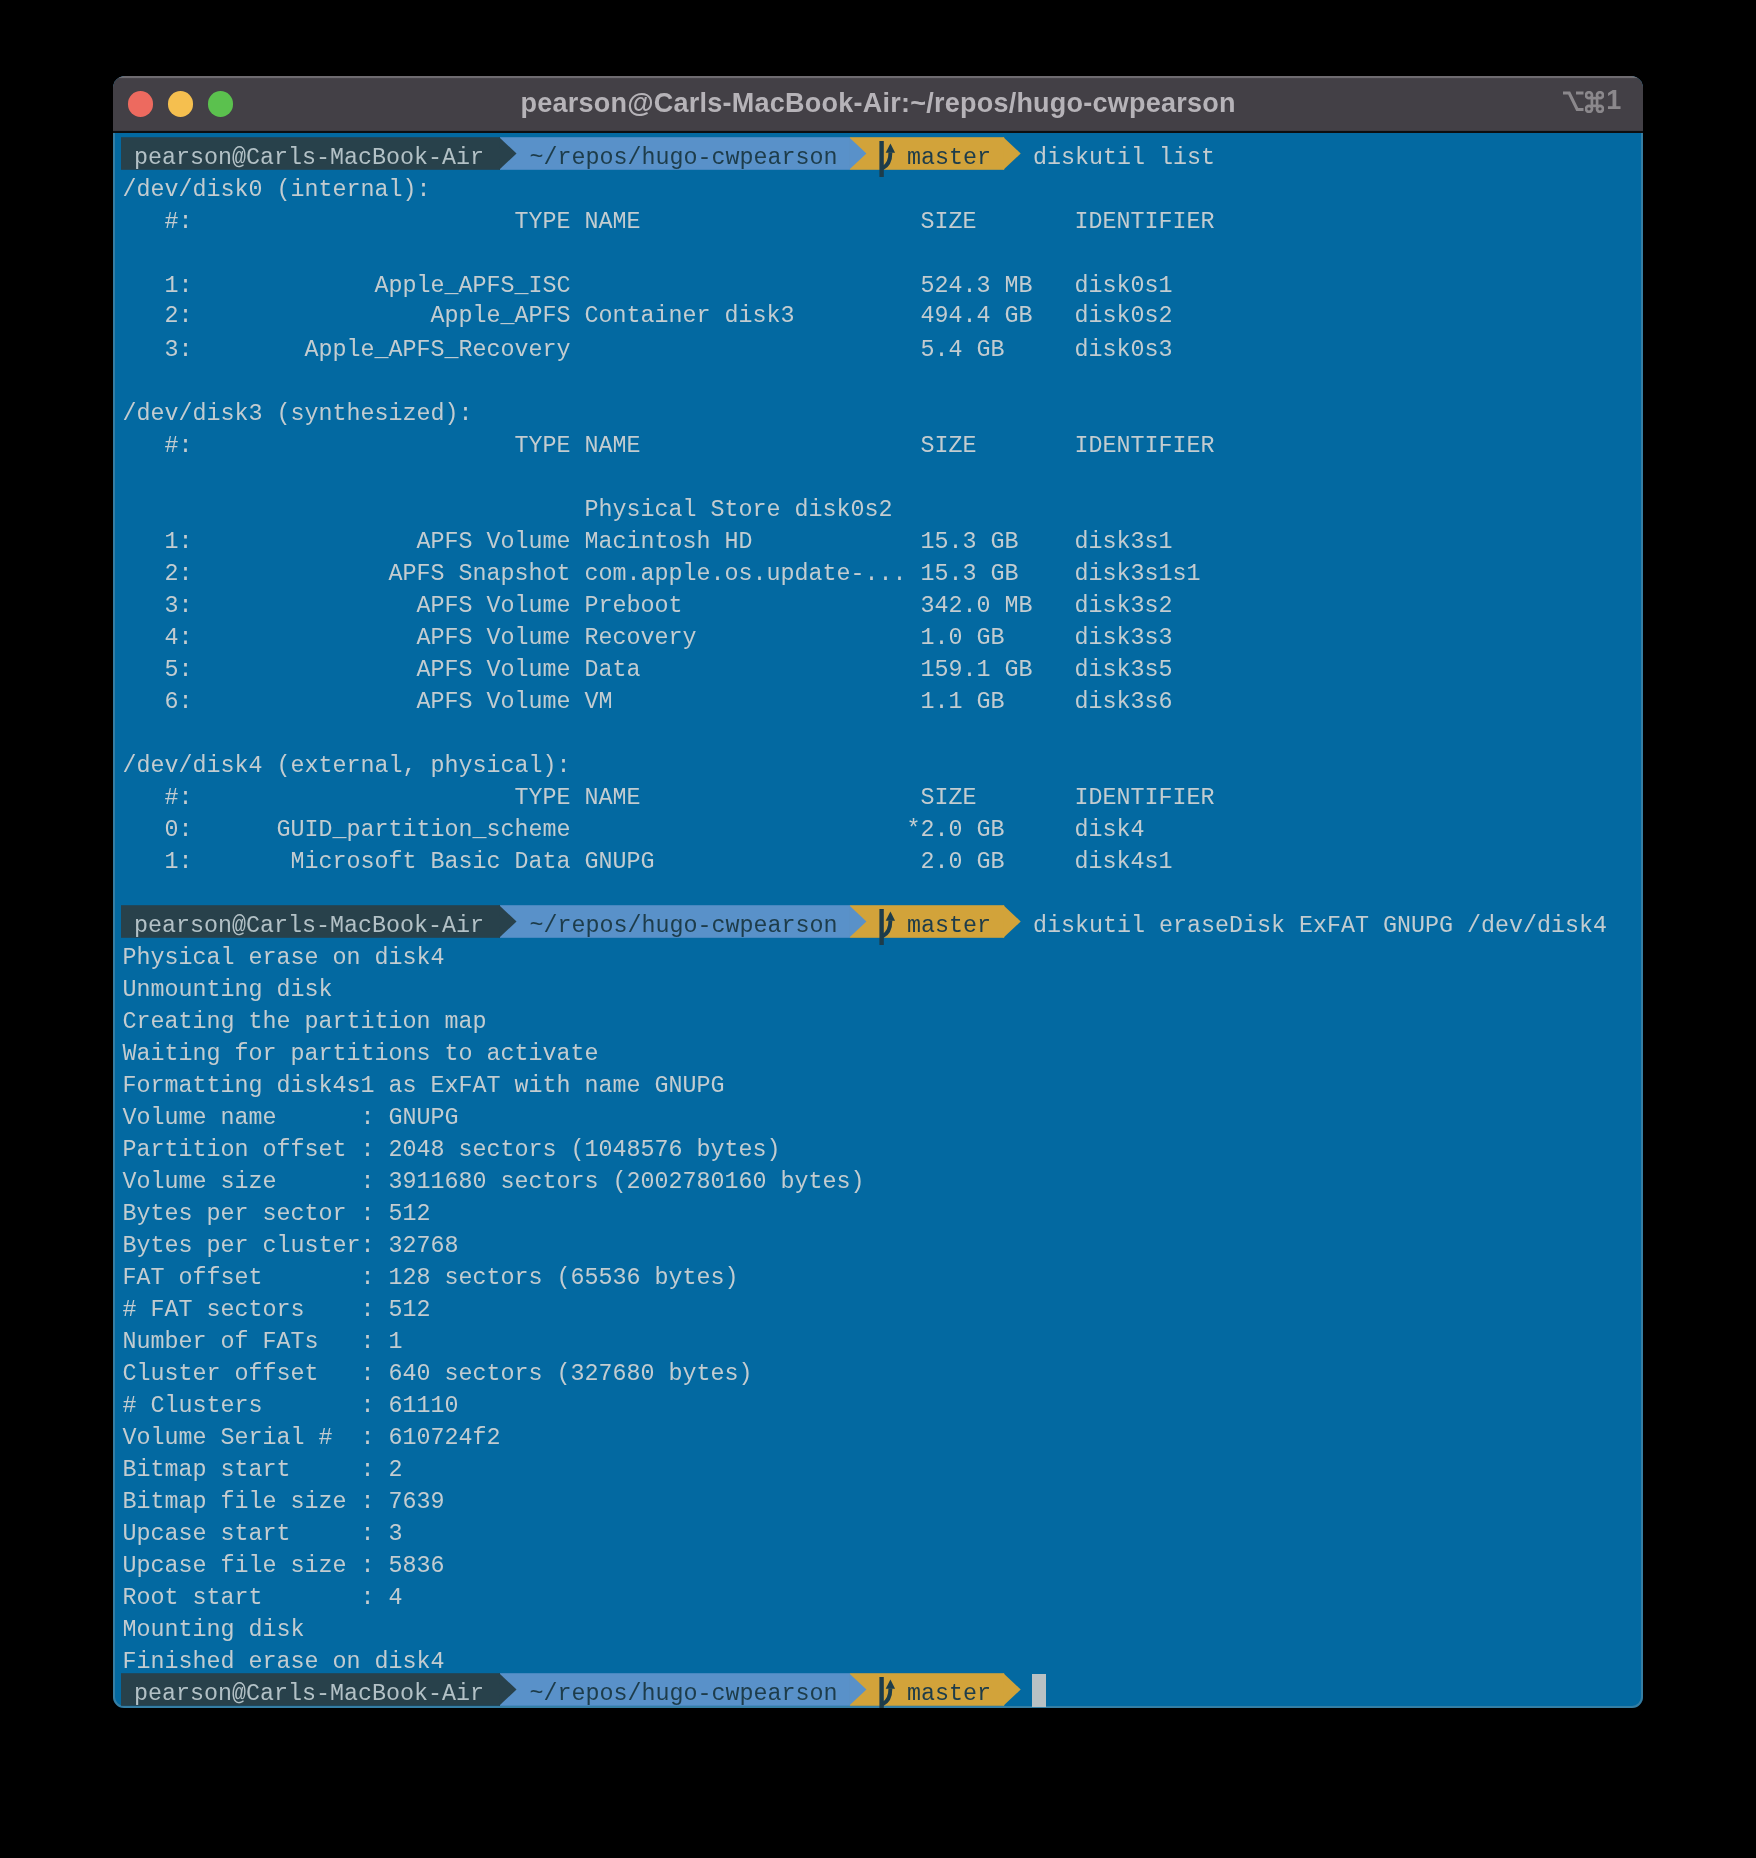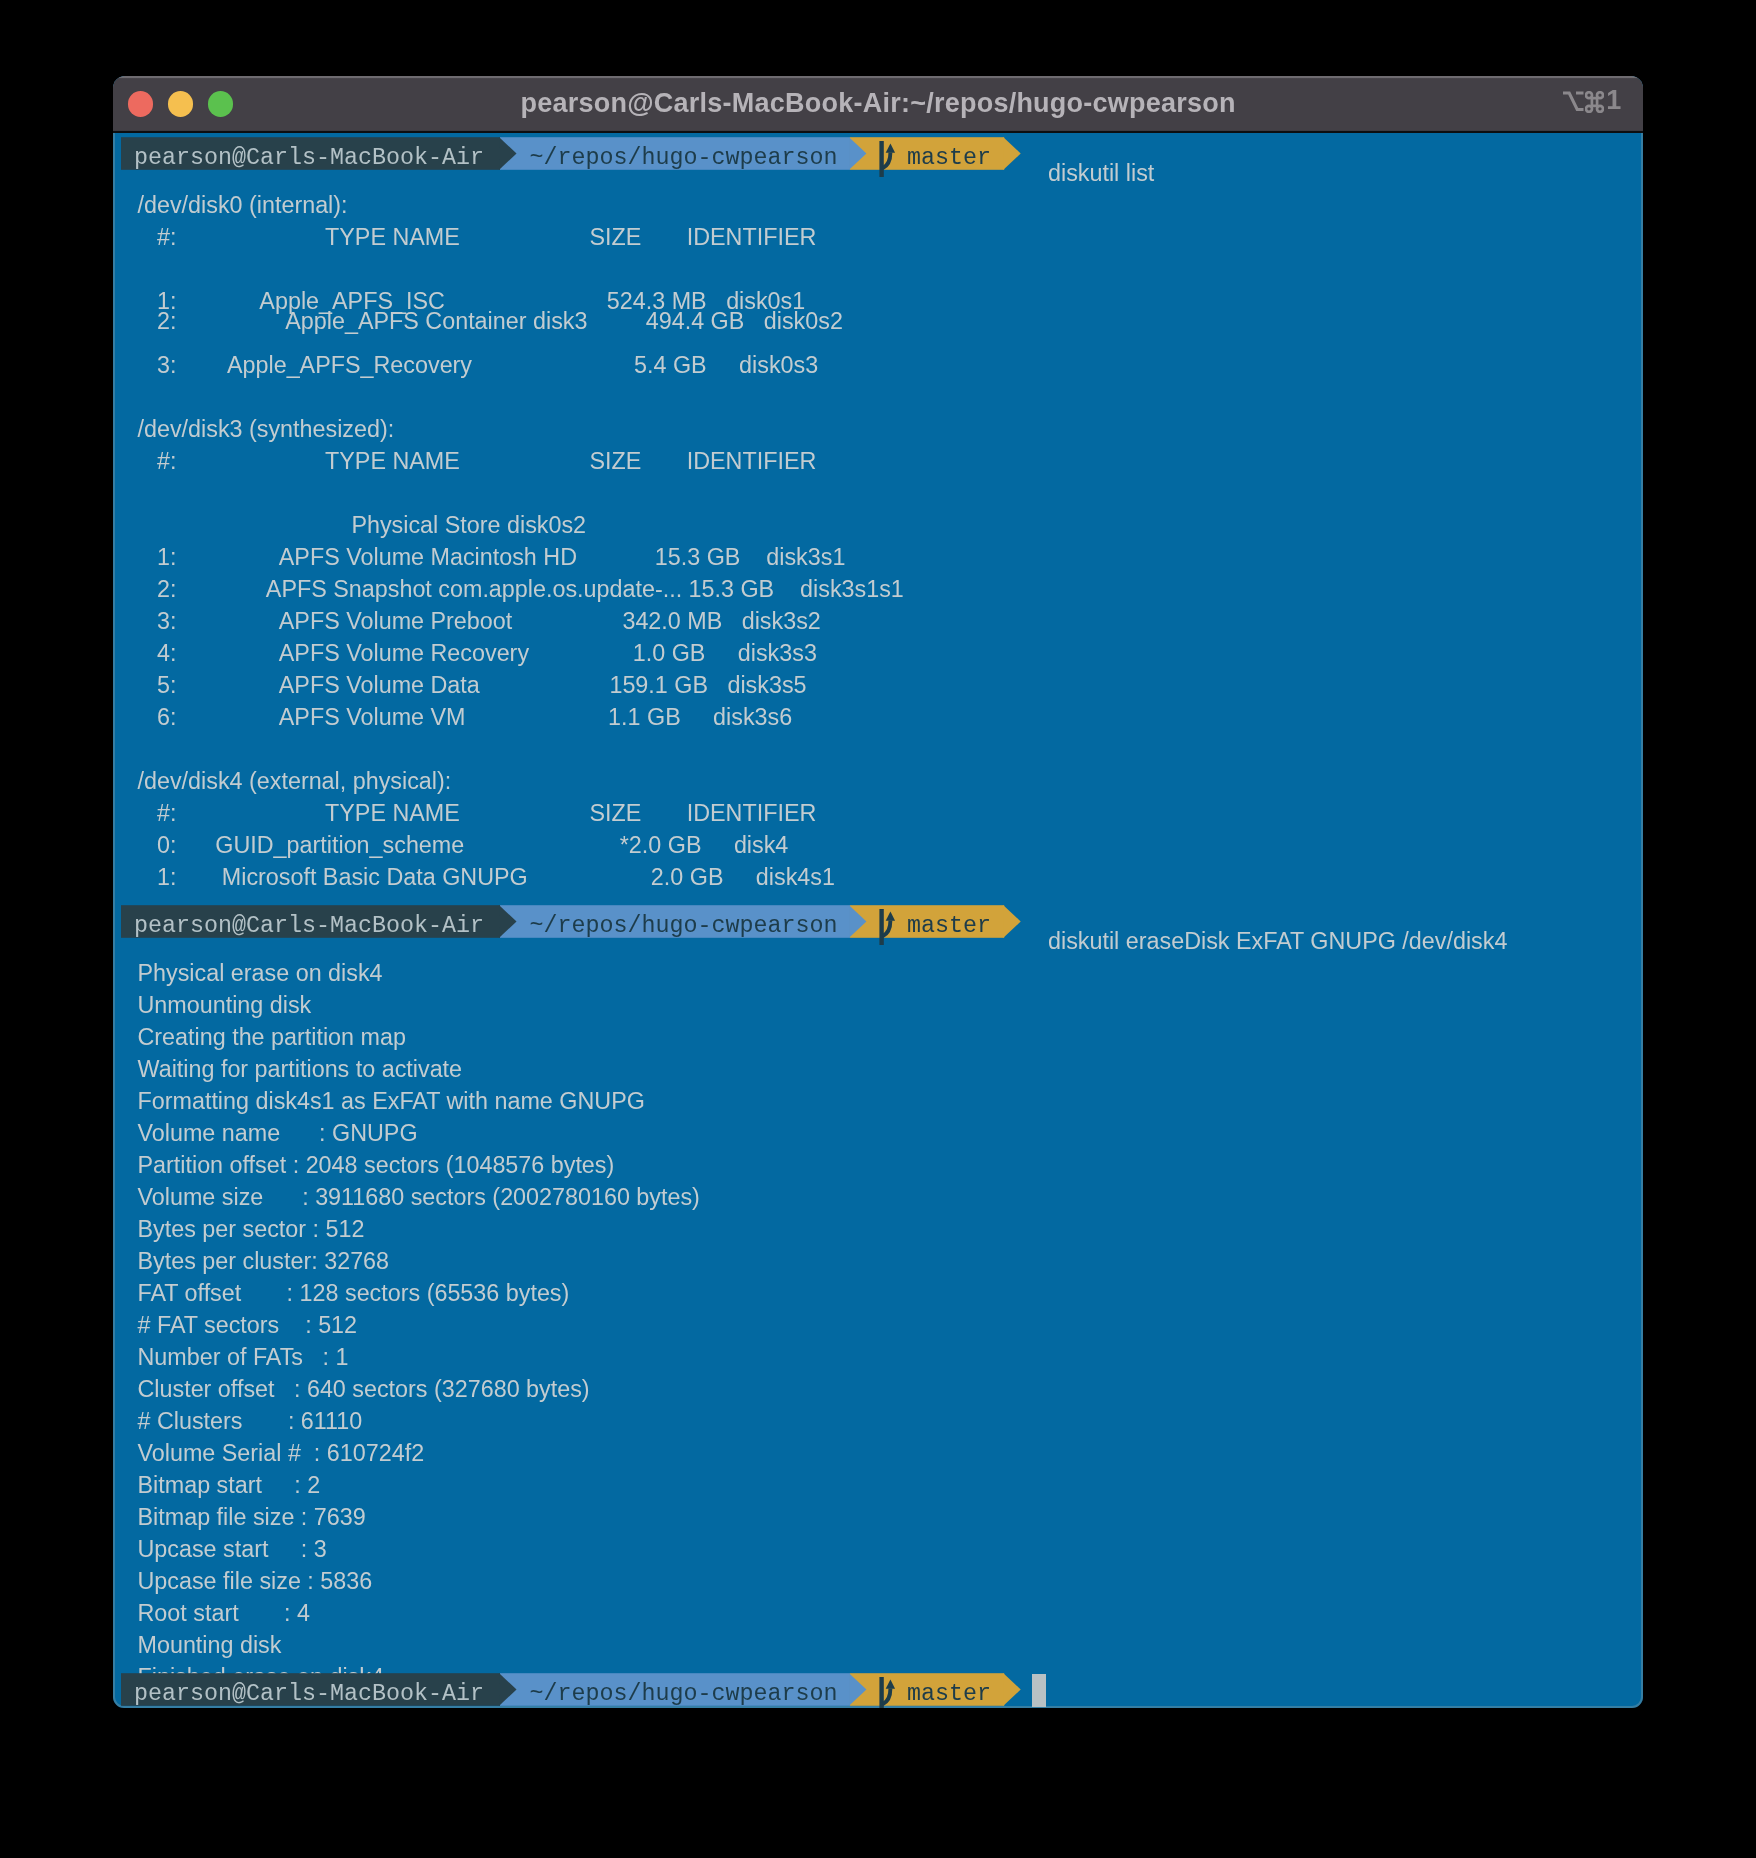--- a/index.html
+++ b/index.html
@@ -3,21 +3,21 @@
 html,body{margin:0;padding:0;background:#000;width:1756px;height:1858px;overflow:hidden;-webkit-font-smoothing:antialiased}
 #win{position:absolute;left:113.0px;top:76.3px;width:1530.3px;height:1631.7px;
   background:#0369a1;border-radius:12px 12px 11px 11px;overflow:hidden;
   box-shadow:inset 0 0 0 2px rgba(138,160,170,0.38);}
 #tbar{position:absolute;left:0;top:0;width:100%;height:57.0px;
   background:linear-gradient(to bottom,#6e6b70 0px,#6e6b70 1.6px,#434046 2.6px,#434046 54.4px,#0d0e10 55.4px,#0d0e10 57px);}
 #title{position:absolute;left:0;top:0;width:100%;height:54px;line-height:55px;text-align:center;
   font-family:"Liberation Sans",sans-serif;font-weight:bold;font-size:27px;color:#b6b3b8;letter-spacing:0.24px}
 #oc1{position:absolute;right:22px;top:0;height:54px;line-height:49px;
   font-family:"Liberation Sans",sans-serif;font-weight:bold;font-size:27px;color:#8b888c}
-.ln{position:absolute;margin:15px;font-family:Liberation Sans, sans-serif;font-size:23.33px;line-height:32.0px;
+.ln{position:absolute;margin:0;font-family:Liberation Mono, monospace;font-size:23.33px;line-height:32.0px;
   color:#c3ccd0;white-space:pre}
 </style></head><body>
 <div id="win">
 <div id="tbar">
       <div style="position:absolute;left:14.8px;top:14.7px;width:25.6px;height:25.6px;border-radius:50%;background:#ed6a5f"></div>
       <div style="position:absolute;left:54.7px;top:14.7px;width:25.6px;height:25.6px;border-radius:50%;background:#f5bf4f"></div>
       <div style="position:absolute;left:94.5px;top:14.7px;width:25.6px;height:25.6px;border-radius:50%;background:#5bc14e"></div>
       <div id="title">pearson@Carls-MacBook-Air:~/repos/hugo-cwpearson</div>
       <div id="oc1">
 <svg width="22" height="22" viewBox="0 0 22 22" style="vertical-align:-3px">
@@ -48,21 +48,21 @@
       <g stroke="#1d3c4a" fill="none">
       <line x1="760.6" y1="4.0" x2="760.6" y2="40.0" stroke-width="4.4"></line>
       <path d="M761.6 31.2 C 767.2 28.6 769.4 23.5 769.4 15.5" stroke-width="3.9"></path>
       <path d="M764.7 15.8 L774.1 15.8 L769.4 6.4 Z" stroke="none" fill="#1d3c4a"></path>
     </g>
     </svg>
     <pre class="ln" style="left:920.0px;top:66.2px;">diskutil list</pre>
     <pre class="ln" style="left:9.5px;top:98.2px;">/dev/disk0 (internal):</pre>
     <pre class="ln" style="left:9.5px;top:130.2px;">   #:                       TYPE NAME                    SIZE       IDENTIFIER</pre>
     <pre class="ln" style="left:9.5px;top:194.2px;">   1:             Apple_APFS_ISC                         524.3 MB   disk0s1</pre>
-    <pre class="ln" style="left:9.5px;top:214px;">   2:                 Apple_APFS Container disk3         494.4 GB   disk0s2</pre>
+    <pre class="ln" style="left:9.5px;top:224px;">   2:                 Apple_APFS Container disk3         494.4 GB   disk0s2</pre>
     <pre class="ln" style="left:9.5px;top:258.2px;">   3:        Apple_APFS_Recovery                         5.4 GB     disk0s3</pre>
     <pre class="ln" style="left:9.5px;top:322.2px;">/dev/disk3 (synthesized):</pre>
     <pre class="ln" style="left:9.5px;top:354.2px;">   #:                       TYPE NAME                    SIZE       IDENTIFIER</pre>
     <pre class="ln" style="left:9.5px;top:418.2px;">                                 Physical Store disk0s2</pre>
     <pre class="ln" style="left:9.5px;top:450.2px;">   1:                APFS Volume Macintosh HD            15.3 GB    disk3s1</pre>
     <pre class="ln" style="left:9.5px;top:482.2px;">   2:              APFS Snapshot com.apple.os.update-... 15.3 GB    disk3s1s1</pre>
     <pre class="ln" style="left:9.5px;top:514.2px;">   3:                APFS Volume Preboot                 342.0 MB   disk3s2</pre>
     <pre class="ln" style="left:9.5px;top:546.2px;">   4:                APFS Volume Recovery                1.0 GB     disk3s3</pre>
     <pre class="ln" style="left:9.5px;top:578.2px;">   5:                APFS Volume Data                    159.1 GB   disk3s5</pre>
     <pre class="ln" style="left:9.5px;top:610.2px;">   6:                APFS Volume VM                      1.1 GB     disk3s6</pre>

